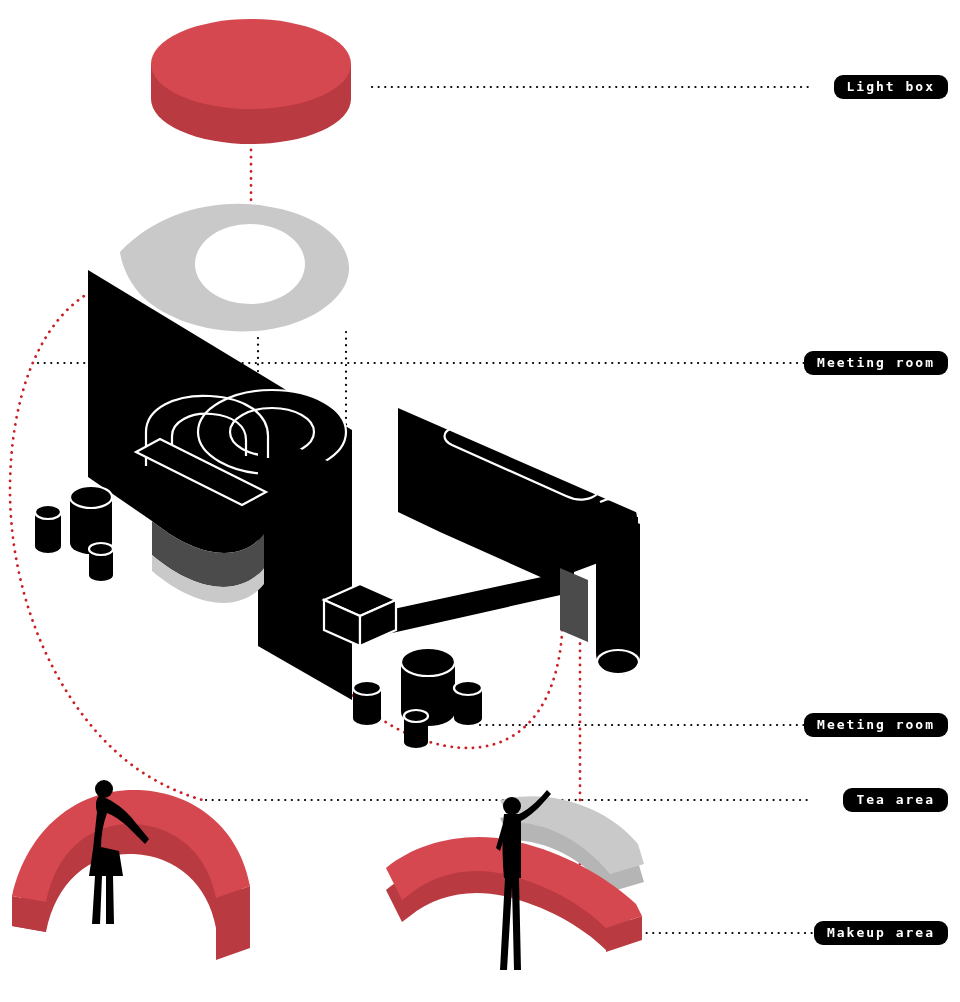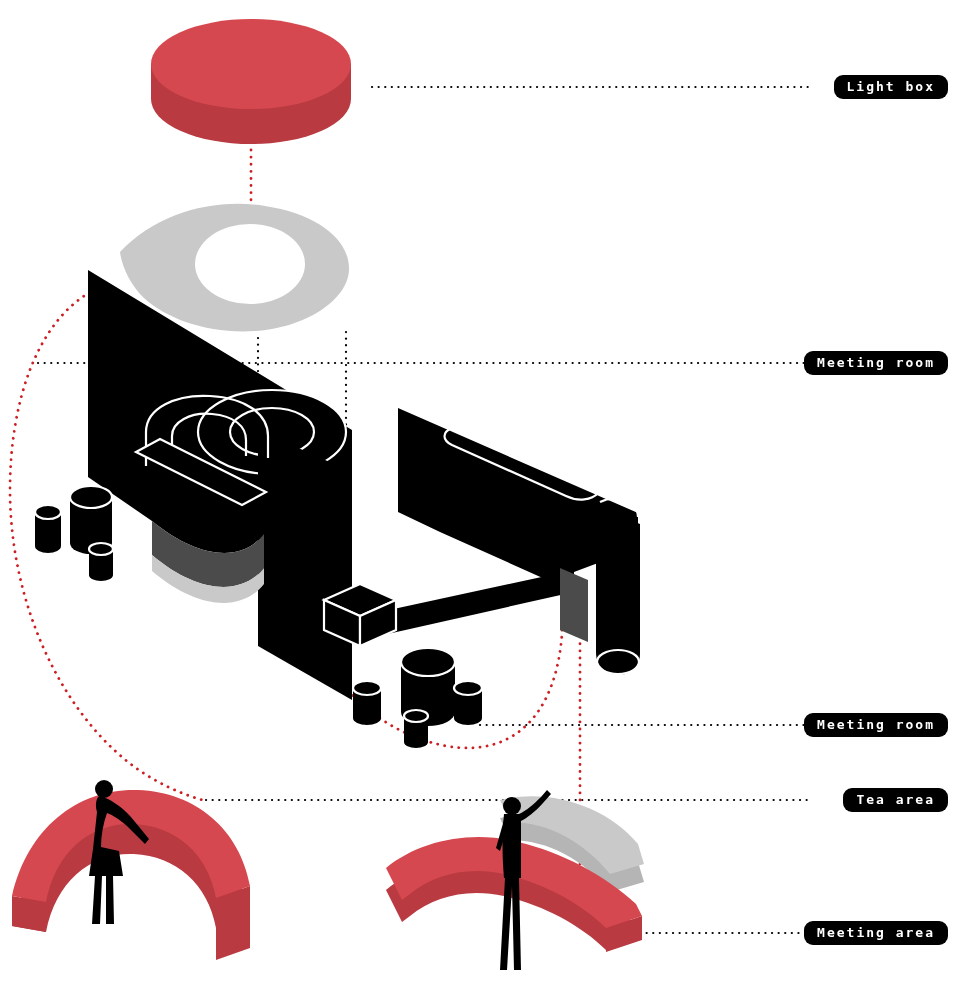--- a/index.html
+++ b/index.html
@@ -169,16 +169,16 @@
   <div class="label" style="top:351px;right:12px;">
     <span>Meeting room</span>
   </div>
   <div class="label" style="top:713px;right:12px;">
     <span>Meeting room</span>
   </div>
   <div class="label" style="top:788px;right:12px;text-align:right;">
     <span>Tea area</span>
   </div>
   <div class="label" style="top:921px;right:12px;">
-    <span>Meeting area</span>
+    <span>Makeup area</span>
   </div>
 
 </div>
 
 </body></html>

